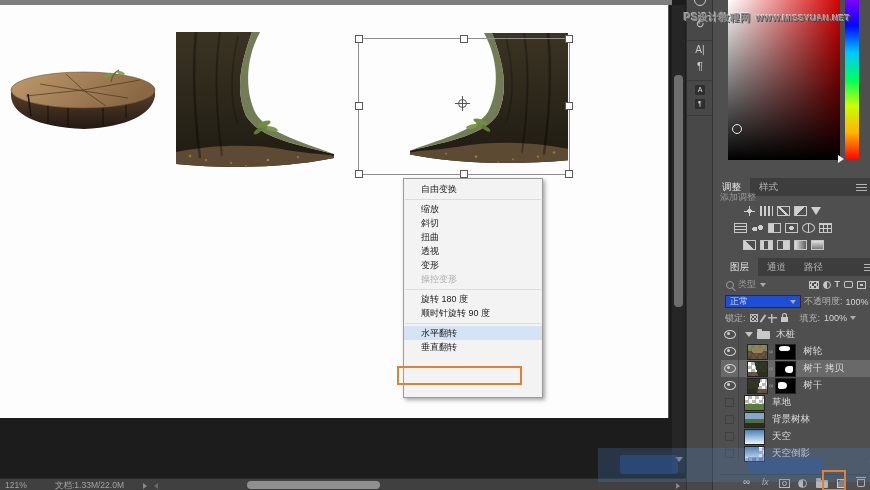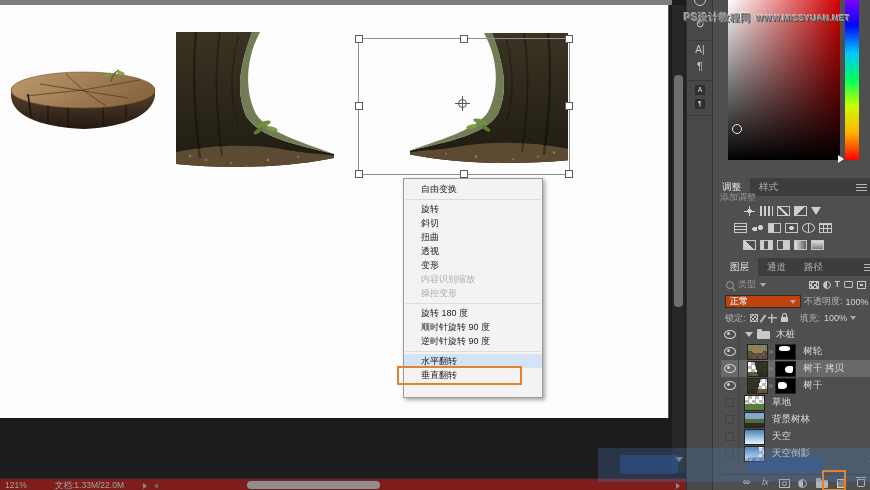--- a/index.html
+++ b/index.html
@@ -11,21 +11,21 @@
   #canvas-area{left:0;top:0;width:686px;height:340px;background:#1c1c1c;}
   #top-strip{left:0;top:0;width:672px;height:5px;background:#7e7e7e;}
   #doc-canvas{left:0;top:5px;width:668px;height:413px;background:#fdfdfd;border-right:1px solid #555;}
 
   
   #v-scroll{left:672px;top:5px;width:13px;height:468px;background:#262626;}
   #v-thumb{left:2px;top:70px;width:9px;height:232px;background:#6e6e6e;border-radius:4px;}
   #v-down{left:3px;top:452px;width:0;height:0;border-left:4px solid transparent;border-right:4px solid transparent;border-top:5px solid #8a8a8a;}
 
   
-  #status-bar{left:0;top:478px;width:686px;height:12px;background:#7f1d1d;border-top:1px solid #2a2a2a;
+  #status-bar{left:0;top:478px;width:686px;height:12px;background:#404040;border-top:1px solid #2a2a2a;
               color:#a2a2a2;font-size:8.5px;line-height:12px;}
   #status-zoom{left:5px;top:0;}
   #status-doc{left:55px;top:0;}
   .status-chev{top:3.5px;width:0;height:0;border-top:3px solid transparent;border-bottom:3px solid transparent;}
   #chev-r1{left:143px;border-left:4px solid #8a8a8a;}
   #chev-l1{left:154px;border-right:4px solid #6a6a6a;}
   #chev-r2{left:676px;border-left:4px solid #8a8a8a;}
   #h-thumb{left:247px;top:2px;width:133px;height:8px;background:#8f8f8f;border-radius:4px;}
 
   
@@ -121,22 +121,22 @@
   .caret{width:0;height:0;border-left:3px solid transparent;border-right:3px solid transparent;border-top:4px solid #ababab;flex:none;}
   .fic{flex:none;}
   .f-pixel{width:10px;height:8px;background:conic-gradient(#c6c6c6 0 25%,transparent 0 50%,#c6c6c6 0 75%,transparent 0) 0 0/5px 5px;box-shadow:inset 0 0 0 1px #c6c6c6;}
   .f-adj{width:8px;height:8px;border-radius:50%;border:1px solid #c6c6c6;background:linear-gradient(90deg,#c6c6c6 50%,transparent 50%);box-sizing:border-box;}
   .f-type{font-size:9px;font-weight:bold;color:#c6c6c6;line-height:9px;}
   .f-shape{width:9px;height:7px;box-shadow:inset 0 0 0 1px #c6c6c6;border-radius:2px;}
   .f-smart{width:9px;height:8px;box-shadow:inset 0 0 0 1px #c6c6c6;background:radial-gradient(circle 1.5px at 50% 50%,#c6c6c6 98%,transparent);}
   .f-reddot{width:6px;height:6px;border-radius:50%;background:#b55a50;}
 
   #blend-row{top:35px;height:17px;padding-left:4px;box-sizing:border-box;gap:3px;}
-  .selbox{height:13px;background:#c2410c;border:1px solid #2c2c2c;display:flex;align-items:center;
-          padding:0 4px;gap:0;box-sizing:border-box;color:#d6d6d6;font-weight:bold;}
+  .selbox{height:13px;background:#1d4ed8;border:1px solid #2c2c2c;display:flex;align-items:center;
+          padding:0 4px;gap:0;box-sizing:border-box;color:#d6d6d6;}
   #blend-sel{width:76px;justify-content:space-between;}
   .vlabel{color:#b5b5b5;}
   .valbox{height:13px;display:flex;align-items:center;gap:3px;color:#d6d6d6;}
 
   #lock-row{top:52px;height:16px;padding-left:4px;box-sizing:border-box;gap:4px;}
   .l-trans{width:8px;height:8px;background:conic-gradient(#b9b9b9 0 25%,transparent 0 50%,#b9b9b9 0 75%,transparent 0) 0 0/4px 4px;box-shadow:inset 0 0 0 1px #b9b9b9;flex:none;}
   .l-brush{width:2px;height:9px;background:#b9b9b9;transform:rotate(35deg);border-radius:1px;flex:none;}
   .l-move{width:9px;height:9px;background:linear-gradient(#b9b9b9,#b9b9b9) 50% 50%/9px 1.5px no-repeat,linear-gradient(#b9b9b9,#b9b9b9) 50% 50%/1.5px 9px no-repeat;flex:none;}
   .l-lock{width:7px;height:5px;background:#c9c9c9;position:relative;margin-top:3px;flex:none;}
   .l-lock::before{content:"";position:absolute;left:1px;top:-4px;width:5px;height:4px;border:1px solid #c9c9c9;border-bottom:none;border-radius:3px 3px 0 0;box-sizing:border-box;}
@@ -258,31 +258,29 @@
         <div class="handle" style="left:-4px;bottom:-4px"></div>
         <div class="handle" style="left:101px;bottom:-4px"></div>
         <div class="handle" style="right:-4px;bottom:-4px"></div>
         <div id="ref-point"></div>
       </div>
     </div>
 
     <div id="ctx-menu" class="abs">
       <div class="mi">自由变换</div>
       <div class="msep"></div>
-      <div class="mi">旋转</div>
+      <div class="mi">缩放</div>
       <div class="mi">斜切</div>
       <div class="mi">扭曲</div>
       <div class="mi">透视</div>
       <div class="mi">变形</div>
-      <div class="mi disabled">内容识别缩放</div>
       <div class="mi disabled">操控变形</div>
       <div class="msep"></div>
       <div class="mi">旋转 180 度</div>
       <div class="mi">顺时针旋转 90 度</div>
-      <div class="mi">逆时针旋转 90 度</div>
       <div class="msep"></div>
       <div class="mi hilite">水平翻转</div>
       <div class="mi">垂直翻转</div>
     </div>
 
     <div id="v-scroll" class="abs">
       <div id="v-thumb" class="abs"></div>
       <div id="v-down" class="abs"></div>
     </div>
   </div>

